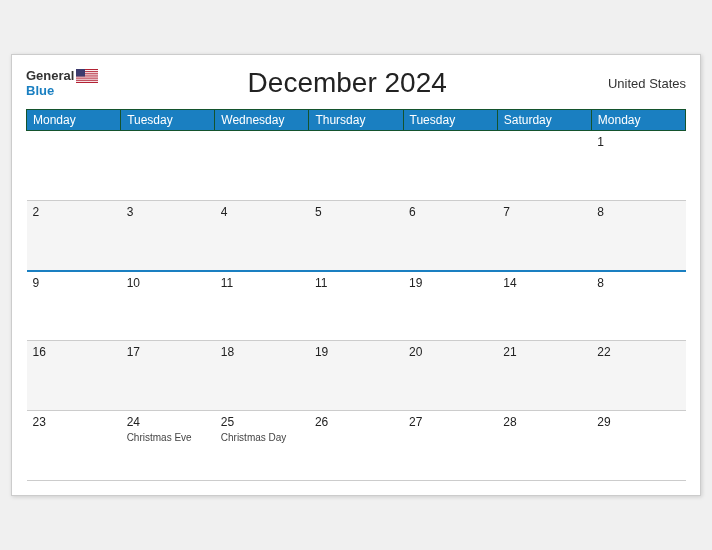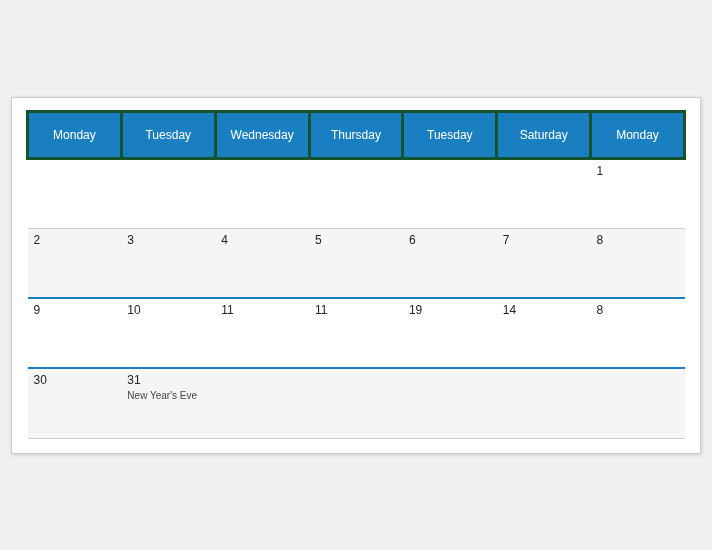--- a/index.html
+++ b/index.html
@@ -66,23 +66,23 @@
     }
     .calendar-grid {
       width: 100%;
       border-collapse: collapse;
     }
     .calendar-grid th {
       background: #1a7fc1;
       color: white;
       font-size: 12px;
       font-weight: normal;
-      padding: 15px 6px;
-      text-align: center;
-      border: 3px solid #14532d;
+      padding: 3px 6px;
+      text-align: left;
+      border: 1px solid #14532d;
     }
     .calendar-grid td {
       width: calc(100% / 7);
       vertical-align: top;
       padding: 4px 6px 4px 6px;
       height: 70px;
       border-bottom: 1px solid #ccc;
       border-right: none;
       border-left: none;
       border-top: none;
@@ -111,20 +111,40 @@
       background: white;
     }
     tr:nth-child(even) .empty-cell {
       background: #f5f5f5;
     }
   </style>
 </head>
 <body>
 
 <div class="calendar-wrapper">
+  <div class="calendar-header">
+    <div class="logo">
+      <div class="logo-top-row">
+        <span class="logo-general">General</span>
+        <svg class="logo-flag" viewBox="0 0 22 14">
+          <rect width="22" height="14" fill="#b22234"></rect>
+          <rect y="1.07" width="22" height="1.07" fill="white"></rect>
+          <rect y="3.21" width="22" height="1.07" fill="white"></rect>
+          <rect y="5.35" width="22" height="1.07" fill="white"></rect>
+          <rect y="7.5" width="22" height="1.07" fill="white"></rect>
+          <rect y="9.64" width="22" height="1.07" fill="white"></rect>
+          <rect y="11.79" width="22" height="1.07" fill="white"></rect>
+          <rect width="9" height="7.5" fill="#3c3b6e"></rect>
+        </svg>
+      </div>
+      <span class="logo-blue">Blue</span>
+    </div>
+    <div class="calendar-title">December 2024</div>
+    <div class="country-label">United States</div>
+  </div>
 
   <table class="calendar-grid">
     <thead>
       <tr>
       <th>Monday</th>
           <th>Tuesday</th>
           <th>Wednesday</th>
           <th>Thursday</th>
           <th>Tuesday</th>
           <th>Saturday</th>
@@ -182,29 +202,63 @@
           <td>
             <span class="day-num">19</span>
           </td>
           <td>
             <span class="day-num">14</span>
           </td>
           <td>
             <span class="day-num">8</span>
           </td>
         </tr>
-        <tr class="week-row-highlight">
-          <td>
-            <span class="day-num">30</span>
-          </td>
-          <td>
-            <span class="day-num">31</span>
-            <span class="holiday">New Year's Eve</span>
-          </td>
-          <td class="empty-cell"></td>
-          <td class="empty-cell"></td>
-          <td class="empty-cell"></td>
-          <td class="empty-cell"></td>
-          <td class="empty-cell"></td>
+        <tr>
+          <td>
+            <span class="day-num">16</span>
+          </td>
+          <td>
+            <span class="day-num">17</span>
+          </td>
+          <td>
+            <span class="day-num">18</span>
+          </td>
+          <td>
+            <span class="day-num">19</span>
+          </td>
+          <td>
+            <span class="day-num">20</span>
+          </td>
+          <td>
+            <span class="day-num">21</span>
+          </td>
+          <td>
+            <span class="day-num">22</span>
+          </td>
+        </tr>
+        <tr>
+          <td>
+            <span class="day-num">23</span>
+          </td>
+          <td>
+            <span class="day-num">24</span>
+            <span class="holiday">Christmas Eve</span>
+          </td>
+          <td>
+            <span class="day-num">25</span>
+            <span class="holiday">Christmas Day</span>
+          </td>
+          <td>
+            <span class="day-num">26</span>
+          </td>
+          <td>
+            <span class="day-num">27</span>
+          </td>
+          <td>
+            <span class="day-num">28</span>
+          </td>
+          <td>
+            <span class="day-num">29</span>
+          </td>
         </tr>
       </tbody>
   </table>
 </div>
 
 </body></html>

